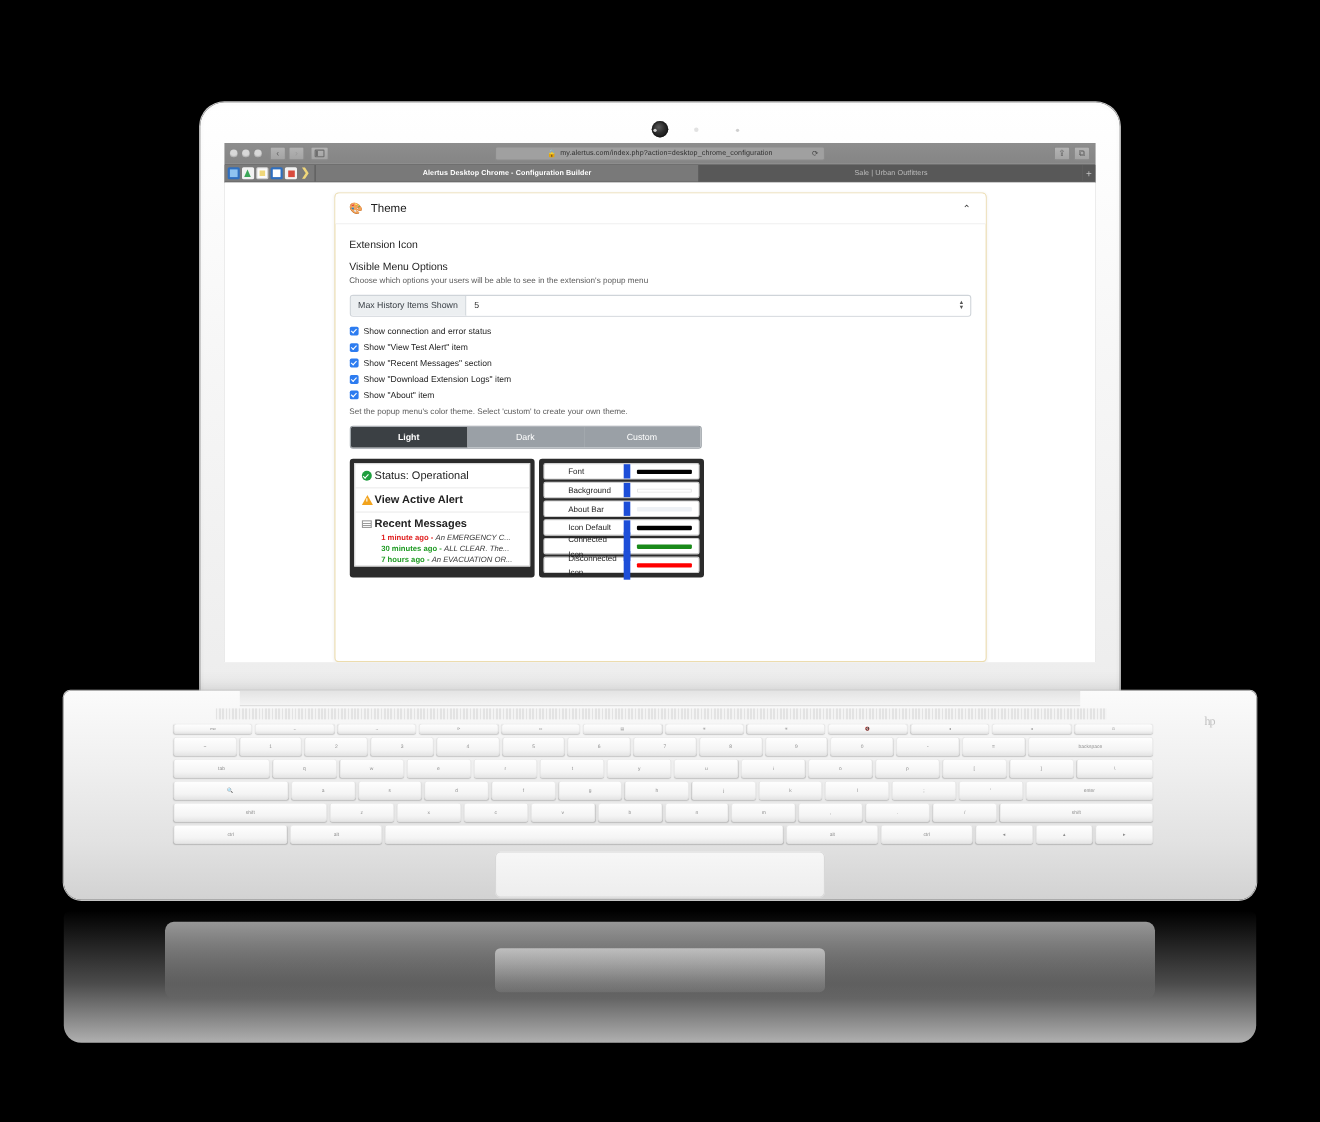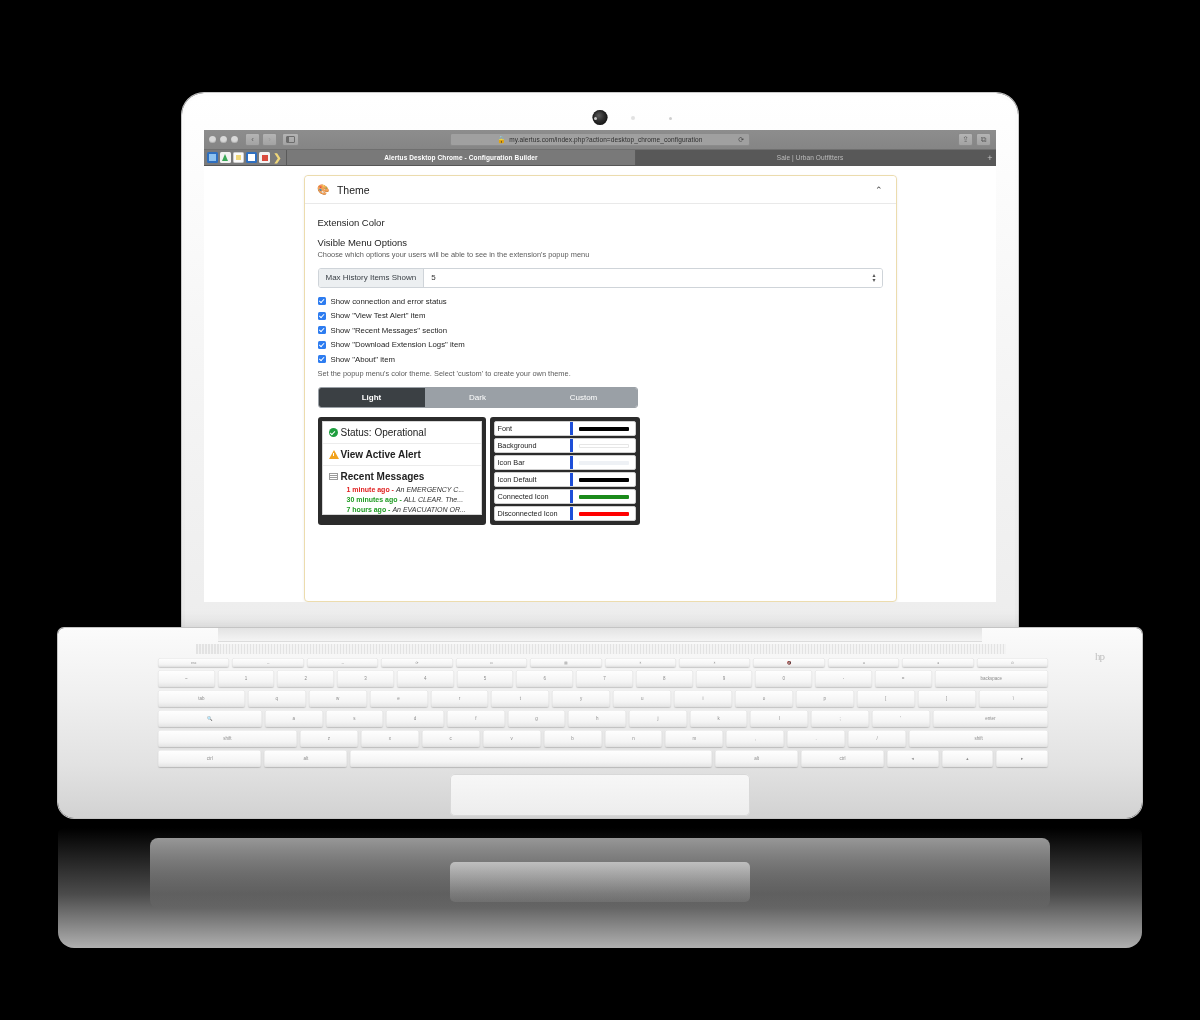--- a/index.html
+++ b/index.html
@@ -198,22 +198,22 @@
   .list-ic:after{content:"";position:absolute;left:1px;top:1px;right:1px;bottom:1px;
      background:repeating-linear-gradient(180deg,#fff 0 1px,#9b9b9b 1px 2px);}
   .msg{ font-size:7px; padding:1.5px 6px 1.5px 24px; white-space:nowrap; overflow:hidden; }
   .msg b{ font-weight:bold; }
   .msg i{ font-style:italic; color:#333; }
   .msg.red b{ color:#e02020; }
   .msg.green b{ color:#1f9b23; }
 
   .swrow{ display:flex; align-items:center; background:#fff; border:1px solid #cfcfcf;
           border-radius:2px; margin-bottom:2px; height:15px; }
-  .swrow .swlbl{ width:78px; font-size:7.3px; color:#222; padding-left:3px;
-     border-right:3px solid #1d4ed8; line-height:13px; }
+  .swrow .swlbl{ width:78px; font-size:7.3px; color:#222; padding-left:22px;
+     border-right:6px solid #1d4ed8; line-height:13px; }
   .swrow .swbar{ flex:1; height:4px; margin:0 6px; border-radius:1px; }
 
   
   #base{
     position:absolute; left:58px; top:628px; width:1084px; height:190px;
     background:linear-gradient(180deg,#fbfbfb 0%,#f0f0f0 35%,#e2e2e2 72%,#d2d2d2 100%);
     border-radius:6px 6px 16px 16px;
     box-shadow: 0 0 0 1px #c4c4c4, 0 10px 24px rgba(0,0,0,.45);
     overflow:hidden;
   }
@@ -328,21 +328,21 @@
 
           <div id="cardhead">
             <span class="palette">🎨</span>
             <span class="title">Theme</span>
             <span class="chev">⌃</span>
           </div>
 
           <div id="cardbody">
 
             <div>
-              <div class="sec-title">Extension Color</div>
+              <div class="sec-title">Extension Icon</div>
             </div>
 
             <div style="margin-top:9px">
               <div class="sec-title">Visible Menu Options</div>
               <div class="sec-desc">Choose which options your users will be able to see in the extension's popup menu</div>
 
               <div class="inputgrp">
                 <div class="prep">Max History Items Shown</div>
                 <div class="sel">
                   <span>5</span>
@@ -422,21 +422,21 @@
               <div class="pvpanel" id="pvright">
                 <div class="swrow">
                   <span class="swlbl">Font</span>
                   <span class="swbar" style="background:#000000"></span>
                 </div>
                 <div class="swrow">
                   <span class="swlbl">Background</span>
                   <span class="swbar" style="background:#ffffff;box-shadow:inset 0 0 0 1px #e6e6e6"></span>
                 </div>
                 <div class="swrow">
-                  <span class="swlbl">Icon Bar</span>
+                  <span class="swlbl">About Bar</span>
                   <span class="swbar" style="background:#eef1f5"></span>
                 </div>
                 <div class="swrow">
                   <span class="swlbl">Icon Default</span>
                   <span class="swbar" style="background:#000000"></span>
                 </div>
                 <div class="swrow">
                   <span class="swlbl">Connected Icon</span>
                   <span class="swbar" style="background:#1a8a1a"></span>
                 </div>

